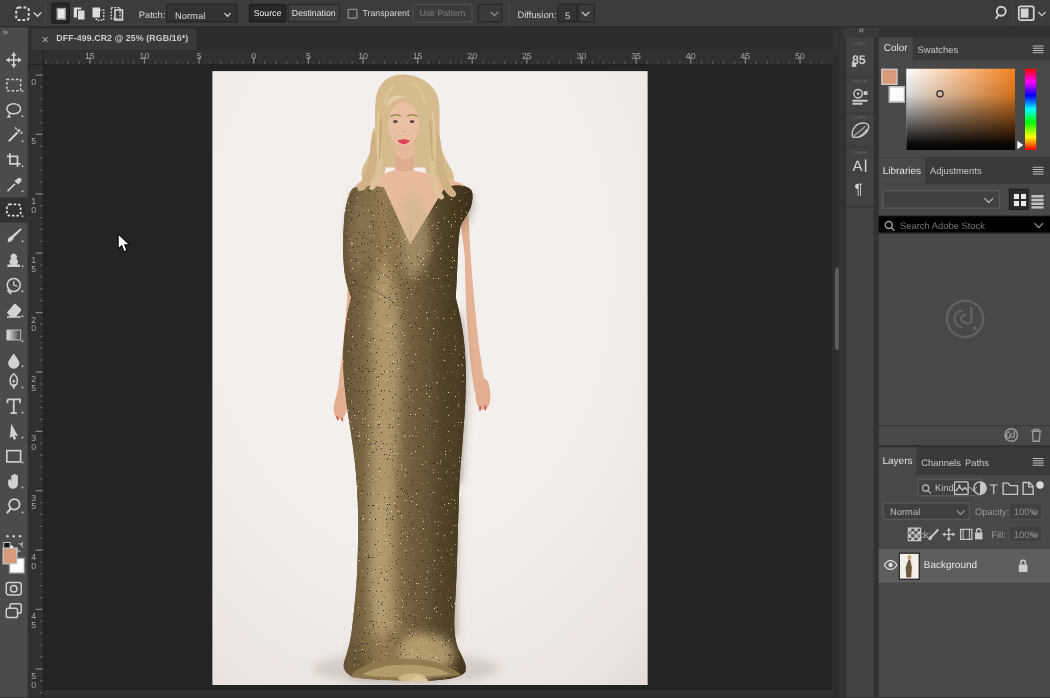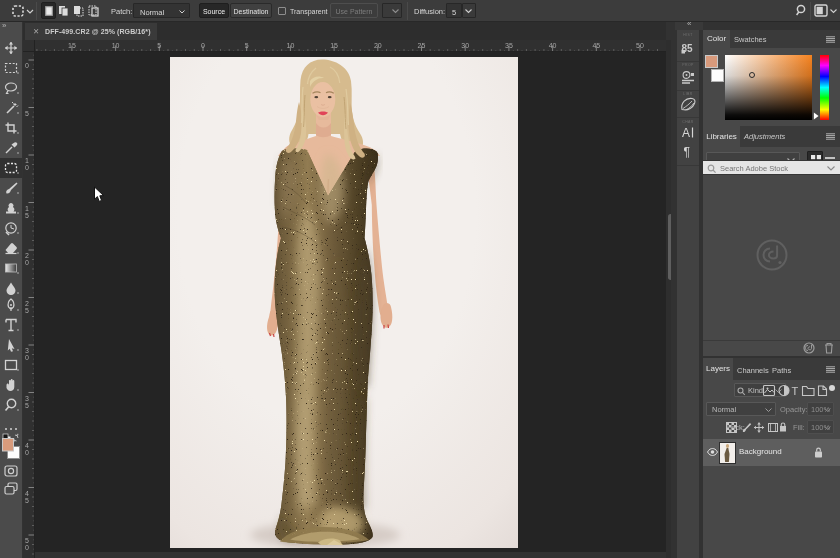--- a/index.html
+++ b/index.html
@@ -781,21 +781,21 @@
     <div class="abs" style="left:46px;top:50px;width:6px;height:6px;border:1.4px solid #2a2a2a;border-radius:50%;"></div>
 
     <div class="abs" style="left:116.5px;top:33px;width:9.5px;height:65px;background:
       linear-gradient(to bottom, #f00 0%, #f0f 16%, #00f 33%, #0ff 50%, #0f0 66%, #ff0 84%, #f00 100%);"></div>
     <svg class="abs" style="left:110px;top:90px;" width="6" height="8" viewBox="0 0 7 9">
         <path d="M1 0.5 L6.5 4.5 L1 8.5 z" fill="#fff"></path>
       </svg>
 
     <div class="ptabrow" style="top:104px;height:21px;"></div>
     <div class="ptab" style="left:0;top:104px;width:37px;">Libraries</div>
-    <span class="ptxt" style="left:41px;top:110px;font-style:italic;">Adjustments</span>
+    <span class="ptxt" style="left:41px;top:110px;">Adjustments</span>
     <svg style="position:absolute;left:123px;top:111px;" width="9" height="7" viewBox="0 0 9 7">
         <g stroke="#bdbdbd" stroke-width="0.9">
           <path d="M0 0.8 h9 M0 2.6 h9 M0 4.4 h9 M0 6.2 h9"></path>
         </g>
       </svg>
     <div class="pbody" style="top:125px;height:209px;"></div>
 
     <div class="abs" style="left:3px;top:130px;width:94px;height:15px;background:#404040;border:1px solid #585858;border-radius:1px;">
       <svg style="position:absolute;right:4px;top:5px;" width="8" height="5" viewBox="0 0 8 5">
           <path d="M0.5 0.5 L4 4 L7.5 0.5" fill="none" stroke="#b0b0b0" stroke-width="1.1"></path>
@@ -815,21 +815,21 @@
       <svg width="10" height="11" viewBox="0 0 10 11">
           <g fill="#c2c2c2">
             <rect x="0" y="0" width="10" height="2"></rect>
             <rect x="0" y="3" width="10" height="2"></rect>
             <rect x="0" y="6" width="10" height="2"></rect>
             <rect x="0" y="9" width="10" height="2"></rect>
           </g>
         </svg>
     </div>
 
-    <div class="abs" style="left:0;top:138px;width:137px;height:15px;background:#e5e5e5;border-top:1px solid #363636;border-bottom:1px solid #363636;">
+    <div class="abs" style="left:0;top:150px;width:137px;height:15px;background:#000000;border-top:1px solid #363636;border-bottom:1px solid #363636;">
       <svg style="position:absolute;left:4px;top:3px;" width="10" height="10" viewBox="0 0 10 10">
           <circle cx="4" cy="4" r="2.8" fill="none" stroke="#9a9a9a" stroke-width="1.2"></circle>
           <line x1="6" y1="6" x2="8.6" y2="8.6" stroke="#9a9a9a" stroke-width="1.2"></line>
         </svg>
       <span style="position:absolute;left:17px;top:3px;font-size:7.5px;color:#757575;">Search Adobe Stock</span>
       <svg style="position:absolute;right:5px;top:5px;" width="8" height="5" viewBox="0 0 8 5">
           <path d="M0.5 0.5 L4 4 L7.5 0.5" fill="none" stroke="#8a8a8a" stroke-width="1.1"></path>
         </svg>
     </div>
 

